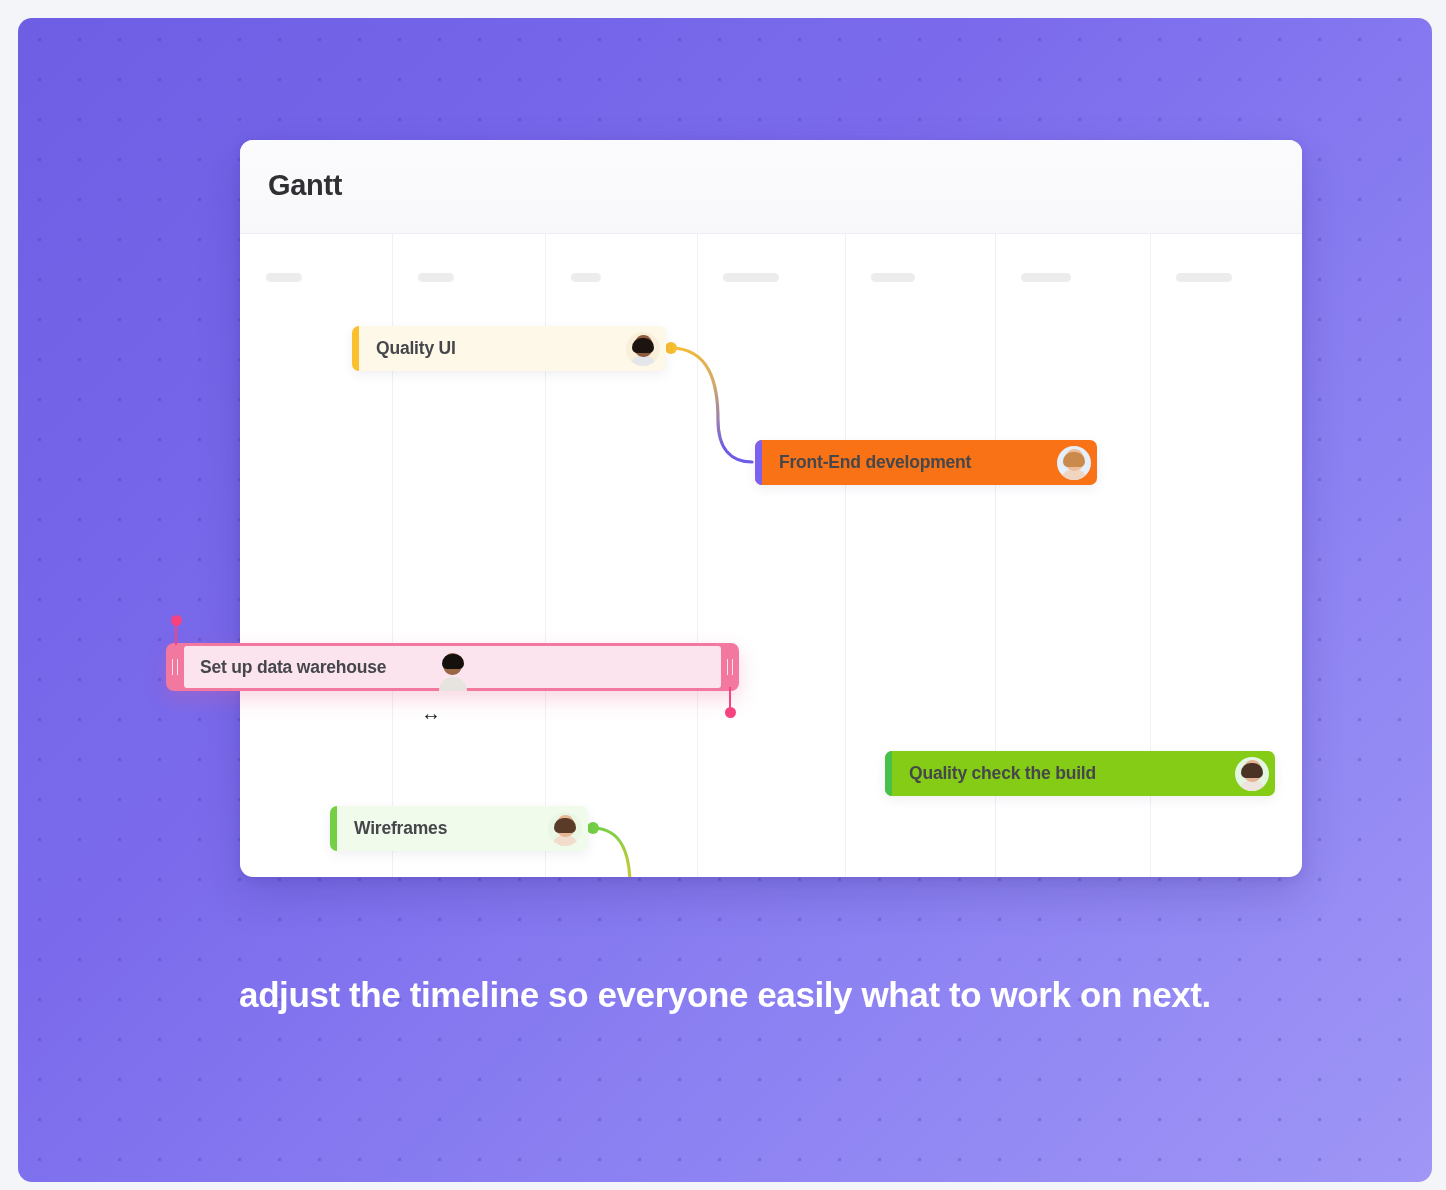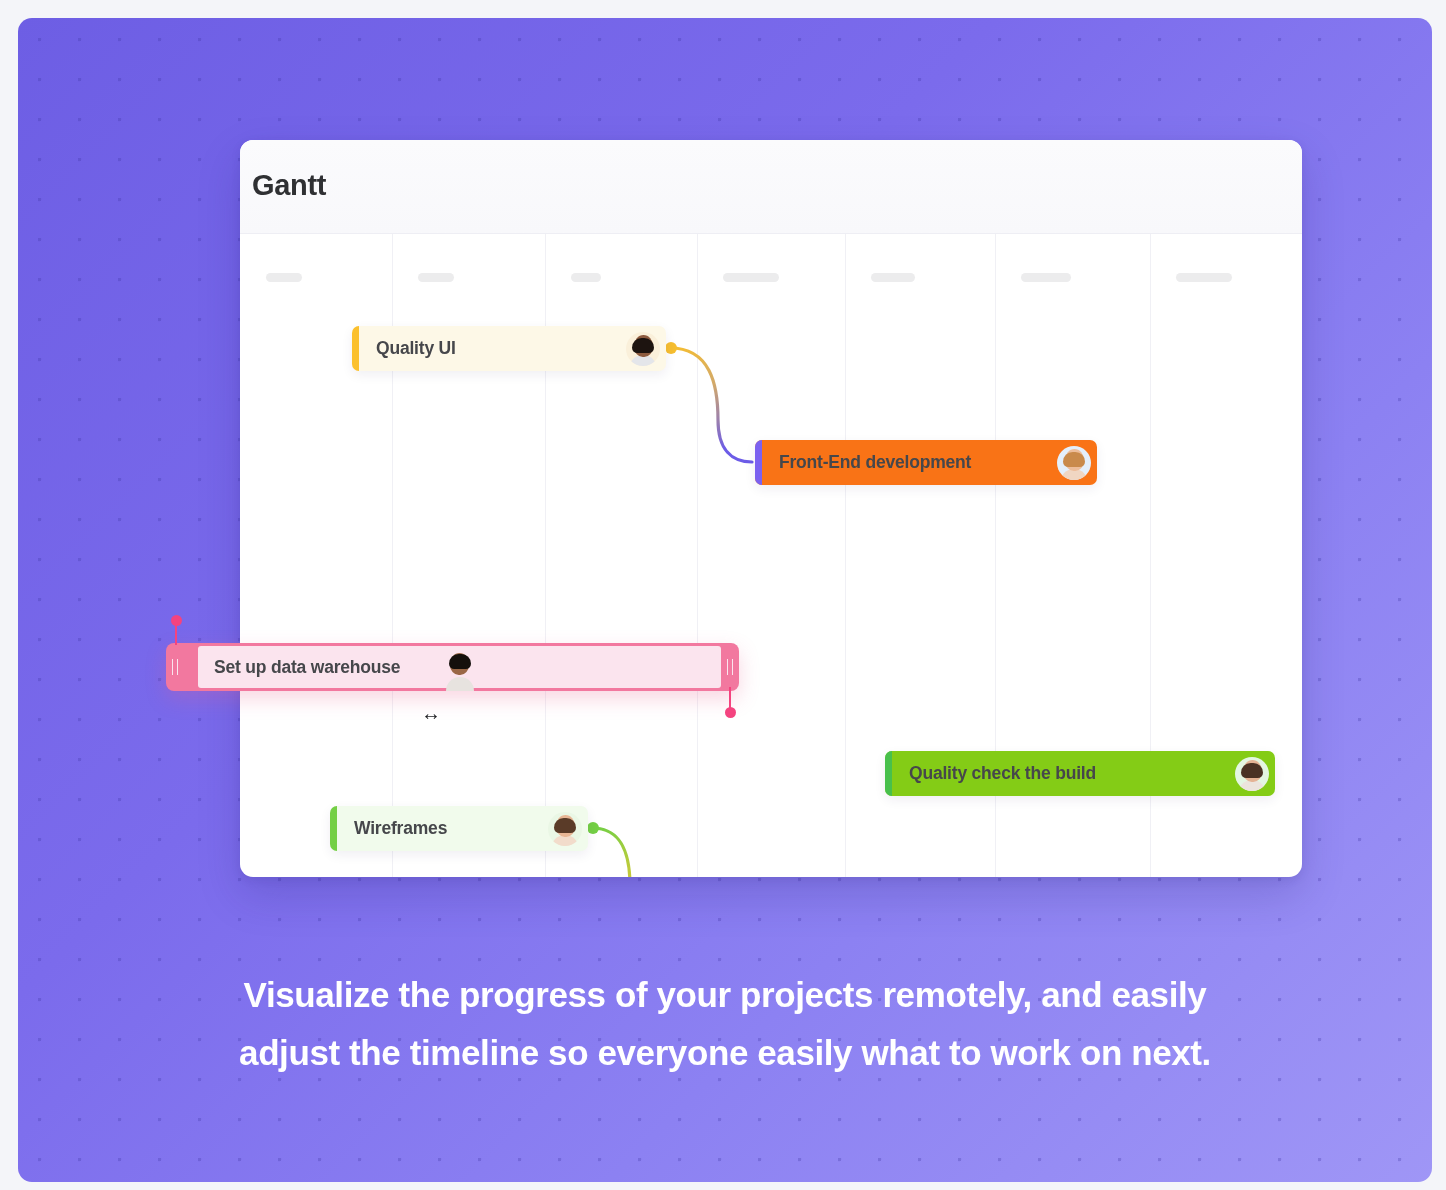--- a/index.html
+++ b/index.html
@@ -44,21 +44,21 @@
   #card-header {
     position: absolute;
     left: 0; top: 0;
     width: 100%;
     height: 94px;
     background: linear-gradient(180deg,#fbfbfd 0%, #f8f8fb 100%);
     border-bottom: 1px solid #eeeef4;
   }
   #card-title {
     position: absolute;
-    left: 12px;
+    left: 28px;
     top: 29px;
     font-size: 29px;
     font-weight: 700;
     letter-spacing: -0.3px;
     color: #2f3033;
   }
 
   
   #grid {
     position: absolute;
@@ -313,36 +313,35 @@
   </div>
 
   <div id="selected-layer">
       <div id="bar-warehouse" style="left: 148px; top: 625px; width: 573px; background: rgb(242, 120, 159);">
         <div class="handle left">
           <div class="grip"></div>
         </div>
         <div class="handle right">
           <div class="grip"></div>
         </div>
-        <div class="inner" style="background: rgb(251, 228, 238); margin-left: 14px;">
+        <div class="inner" style="background: rgb(251, 228, 238);">
           <div class="bar-label">Set up data warehouse</div>
           <div class="avatar" style="background: rgb(251, 231, 241); right: 10px; top: 4px;">
             <div class="face">
               <div class="body" style="background:#e7e3df"></div>
               <div class="head" style="background:#9a6746"></div>
               <div class="hair" style="background:#15100c"></div>
             </div>
           </div>
         </div>
       </div>
       <div class="milestone-stem" style="left: 157px; top: 602px; height: 25px; background: rgb(244, 67, 127);"></div>
       <div class="milestone-dot" style="left: 152.5px; top: 597px; background: rgb(244, 67, 127);"></div>
       <div class="milestone-stem" style="left: 711px; top: 669px; height: 25px; background: rgb(244, 67, 127);"></div>
       <div class="milestone-dot" style="left: 706.5px; top: 689px; background: rgb(244, 67, 127);"></div>
       <div id="resize-cursor" style="left: 403px; top: 685px;">↔</div>
     </div>
 
   <div id="caption">
-    <div>Visualize the progress of your projects remotely, and easily</div>
     <div>adjust the timeline so everyone easily what to work on next.</div>
   </div>
 
 </div>
 
 </body></html>

